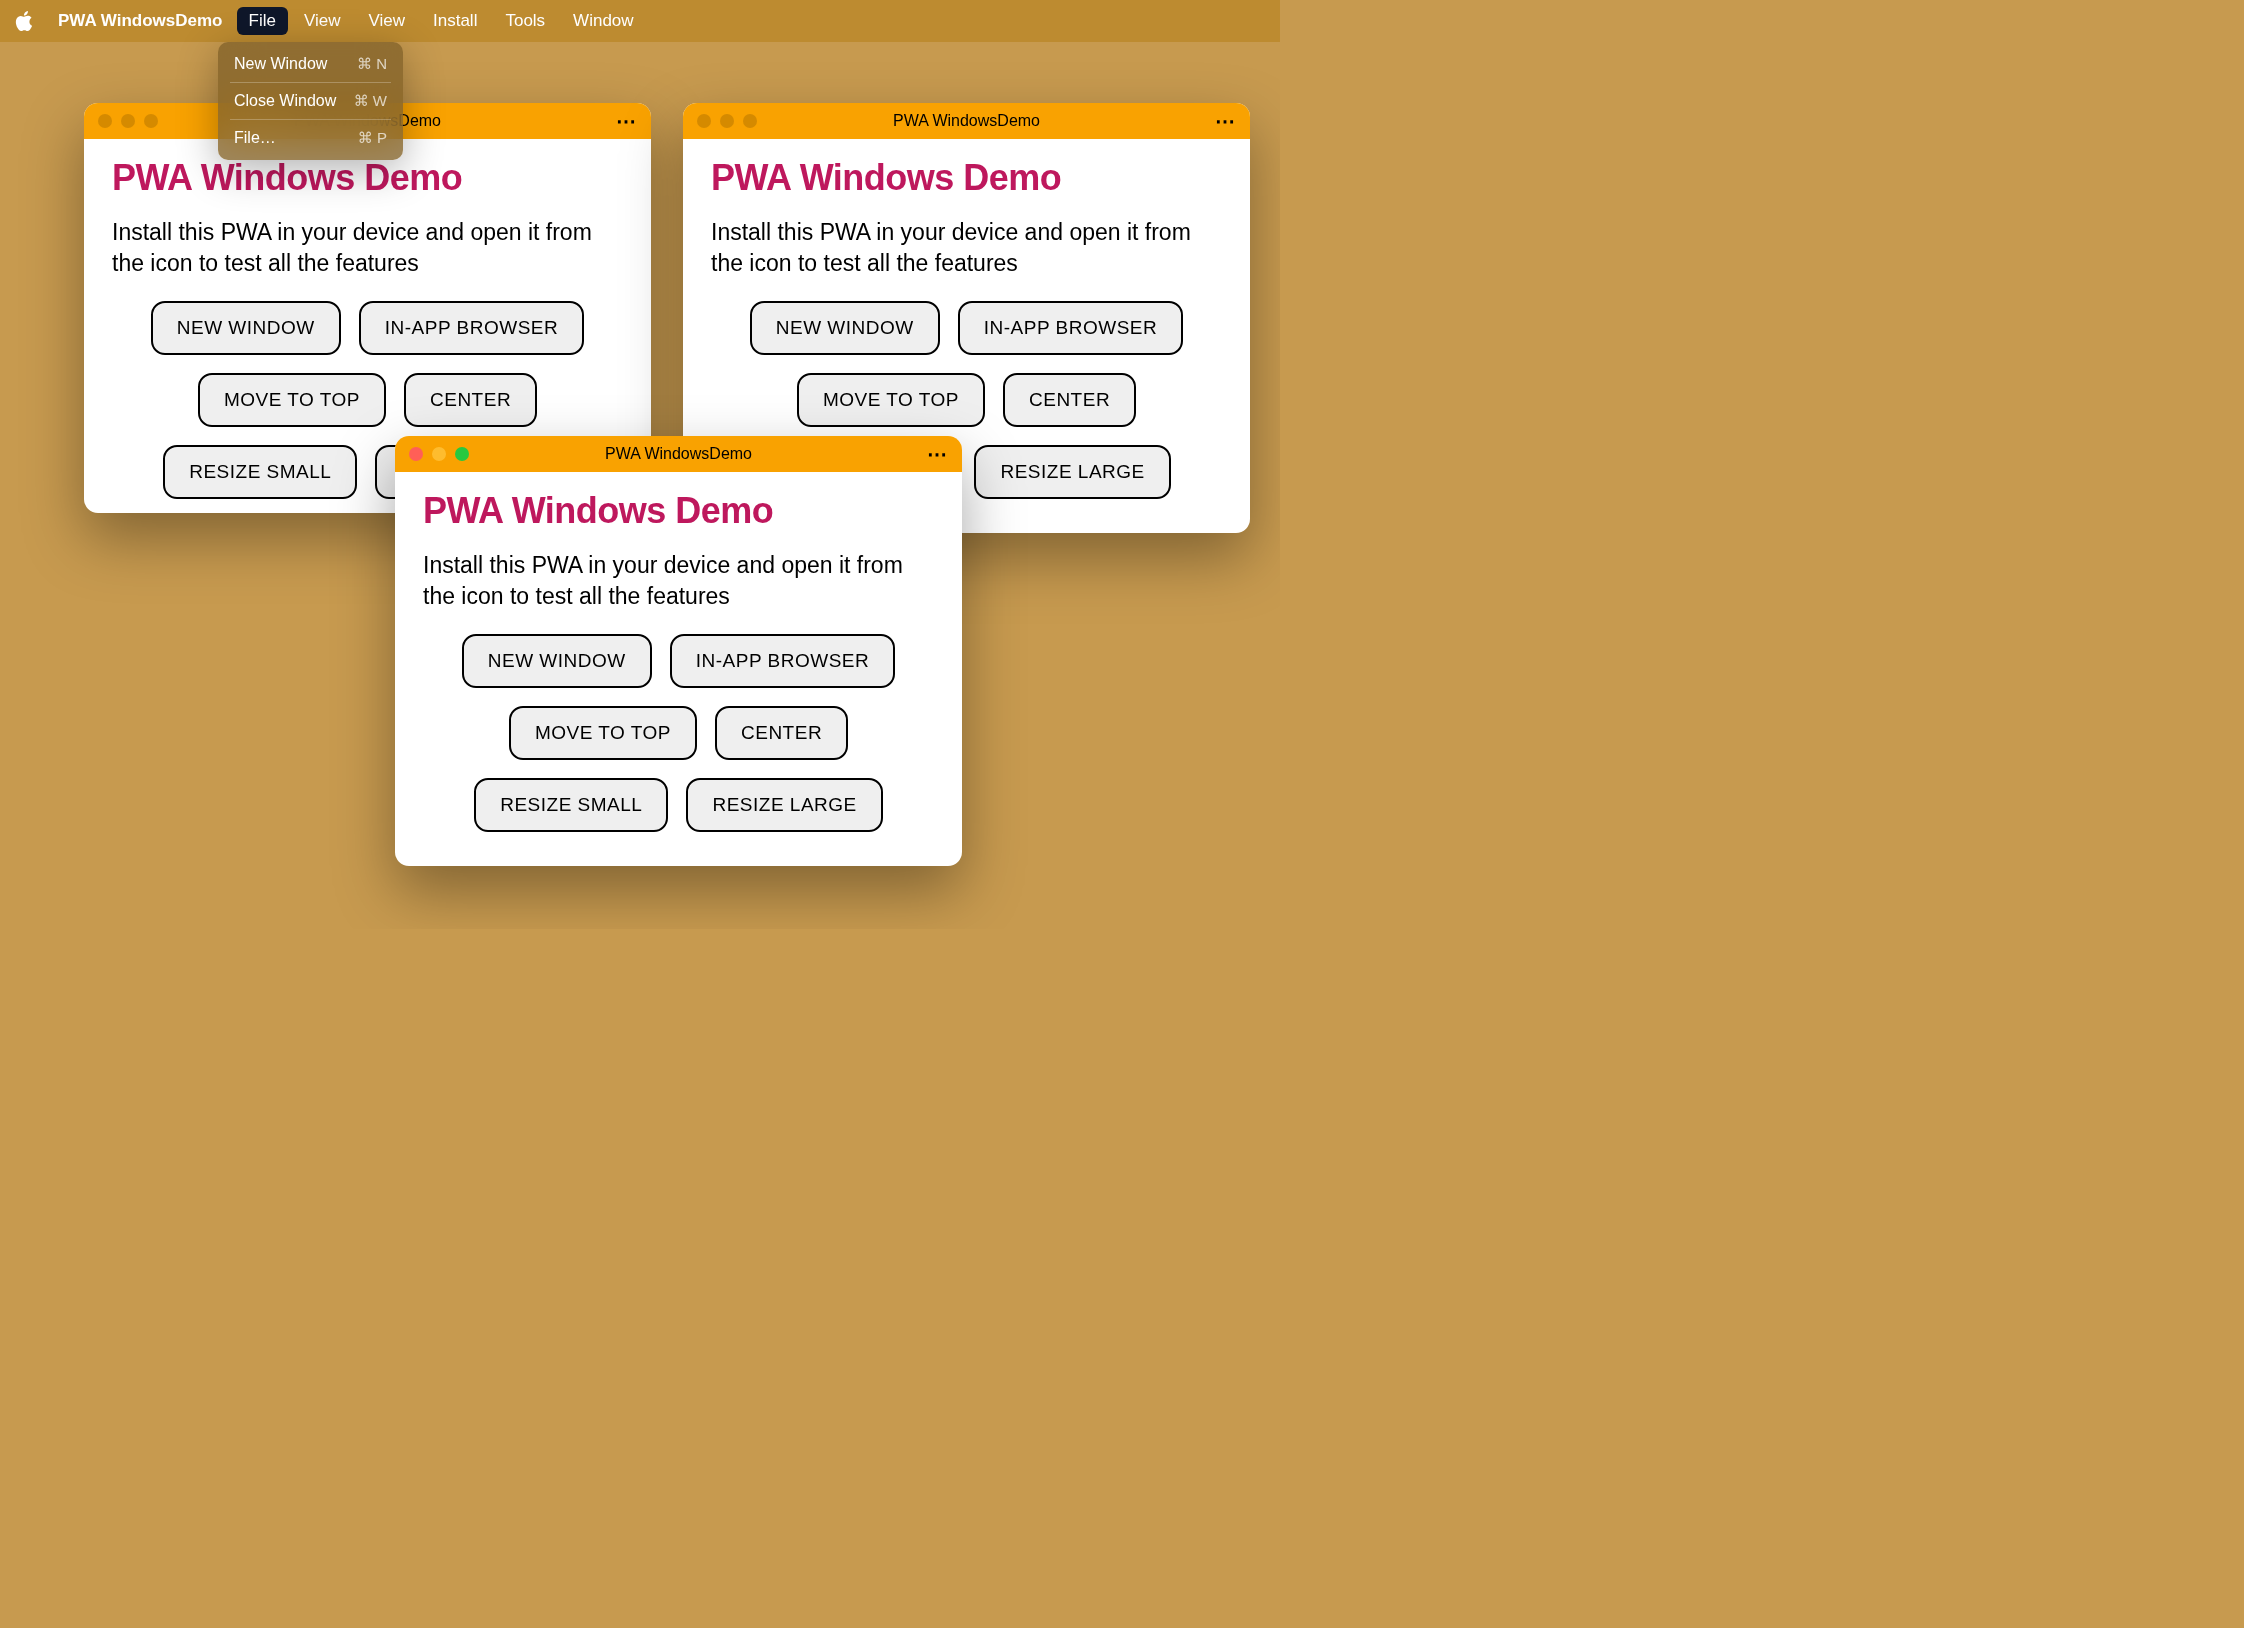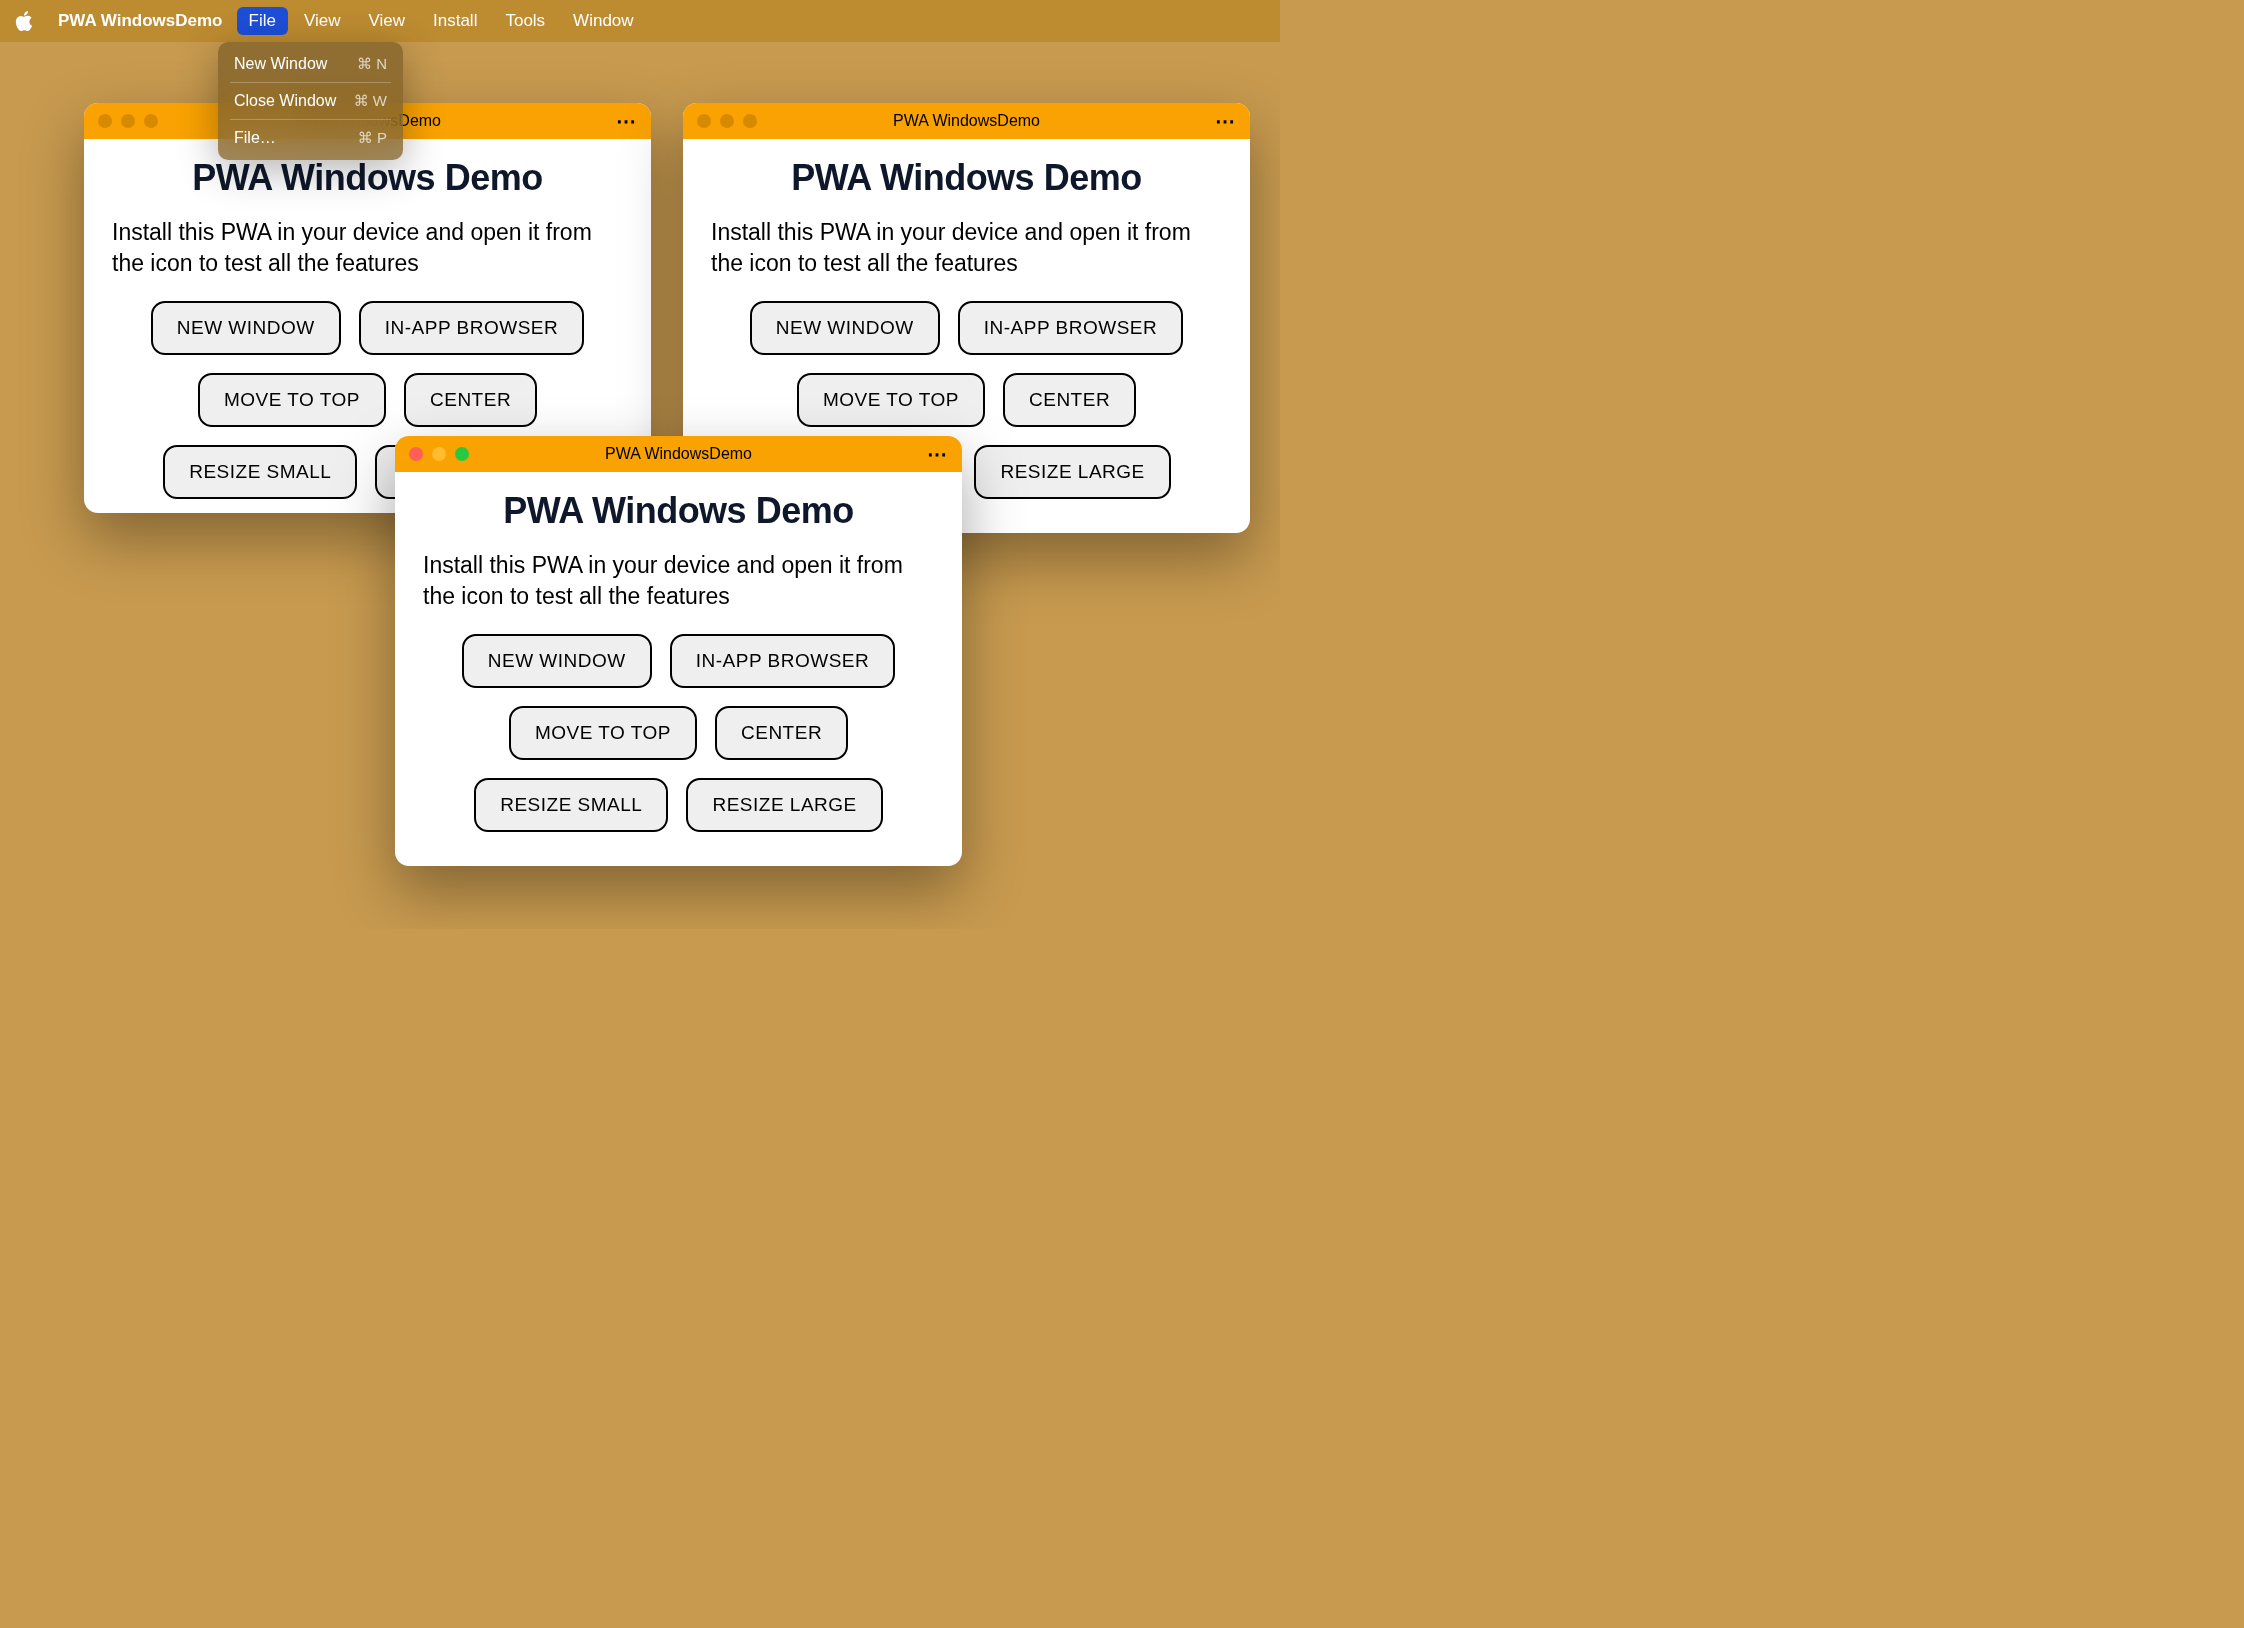--- a/index.html
+++ b/index.html
@@ -45,21 +45,21 @@
       padding: 4px 10px;
     }
 
     .menubar-item {
       padding: 4px 12px;
       border-radius: 6px;
       cursor: pointer;
     }
 
     .menubar-item.active {
-      background: #1d4ed8;
+      background: #0f172a;
     }
 
     
     .dropdown-menu {
       position: absolute;
       top: 42px;
       left: 218px;
       width: 185px;
       background: rgba(125, 95, 40, 0.75);
       backdrop-filter: blur(20px);
@@ -166,23 +166,22 @@
       font-weight: 700;
     }
 
     .window-content {
       padding: 18px 28px;
     }
 
     .content-heading {
       font-size: 36px;
       font-weight: 800;
-      text-align: center;
       margin-bottom: 18px;
-      color: #0f172a;
+      color: #be185d;
       letter-spacing: -0.5px;
     }
 
     .content-description {
       font-size: 23px;
       color: #000;
       margin-bottom: 22px;
       line-height: 1.35;
     }
 

